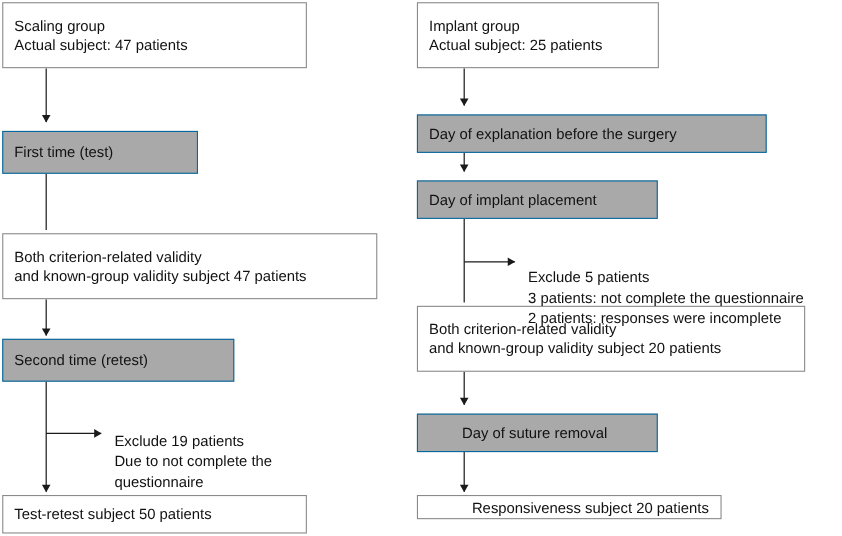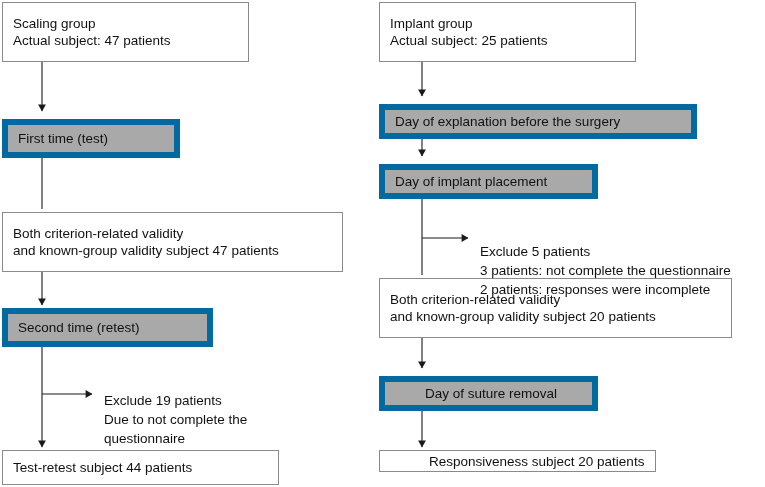--- a/index.html
+++ b/index.html
@@ -32,21 +32,21 @@
     display: block;
     padding-left: 10px;
     white-space: nowrap;
   }
   .node.white {
     background: #ffffff;
     border: 1px solid #8a8a8a;
   }
   .node.gray {
     background: #a9a9a9;
-    border: 6px solid #0369a1;
+    border: 1px solid #0369a1;
   }
   .annot {
     position: absolute;
     font-size: 13.5px;
     line-height: 19px;
     color: #111111;
     white-space: nowrap;
     margin-top: 33px;
   }
   .annot .line { display: block; }
@@ -81,49 +81,49 @@
     <line x1="42" y1="394" x2="92" y2="394" stroke="#1a1a1a" stroke-width="1.1" marker-end="url(#arrowRight)"></line>
 
     <line x1="422" y1="62" x2="422" y2="96" stroke="#1a1a1a" stroke-width="1.1" marker-end="url(#arrowDown)"></line>
     <line x1="422" y1="139" x2="422" y2="156" stroke="#1a1a1a" stroke-width="1.1" marker-end="url(#arrowDown)"></line>
     <line x1="422" y1="199" x2="422" y2="275" stroke="#1a1a1a" stroke-width="1.1"></line>
     <line x1="422" y1="238" x2="468" y2="238" stroke="#1a1a1a" stroke-width="1.1" marker-end="url(#arrowRight)"></line>
     <line x1="422" y1="338" x2="422" y2="368" stroke="#1a1a1a" stroke-width="1.1" marker-end="url(#arrowDown)"></line>
     <line x1="422" y1="411" x2="422" y2="447" stroke="#1a1a1a" stroke-width="1.1" marker-end="url(#arrowDown)"></line>
   </svg>
 
-  <div class="node white" style="left:2px; top:2px; width:247px; height:60px;">
+  <div class="node white" style="left:2px; top:2px; width:277px; height:60px;">
     <span class="line">Scaling group</span>
     <span class="line">Actual subject: 47 patients</span>
   </div>
 
   <div class="node gray" style="left:2px; top:119px; width:178px; height:39px;">
     <span class="line">First time (test)</span>
   </div>
 
   <div class="node white" style="left:2px; top:212px; width:341px; height:60px;">
     <span class="line">Both criterion-related validity</span>
     <span class="line">and known-group validity subject 47 patients</span>
   </div>
 
   <div class="node gray" style="left:2px; top:308px; width:211px; height:39px;">
     <span class="line">Second time (retest)</span>
   </div>
 
   <div class="node white" style="left:2px; top:450px; width:277px; height:35px;">
-    <span class="line">Test-retest subject 44 patients</span>
+    <span class="line">Test-retest subject 50 patients</span>
   </div>
 
   <div class="annot" style="left:104px; top:358px;">
     <span class="line">Exclude 19 patients</span>
     <span class="line">Due to not complete the</span>
     <span class="line">questionnaire</span>
   </div>
 
-  <div class="node white" style="left:379px; top:2px; width:257px; height:60px;">
+  <div class="node white" style="left:379px; top:2px; width:220px; height:60px;">
     <span class="line">Implant group</span>
     <span class="line">Actual subject: 25 patients</span>
   </div>
 
   <div class="node gray" style="left:379px; top:104px; width:318px; height:35px;">
     <span class="line">Day of explanation before the surgery</span>
   </div>
 
   <div class="node gray" style="left:379px; top:164px; width:219px; height:35px;">
     <span class="line">Day of implant placement</span>

